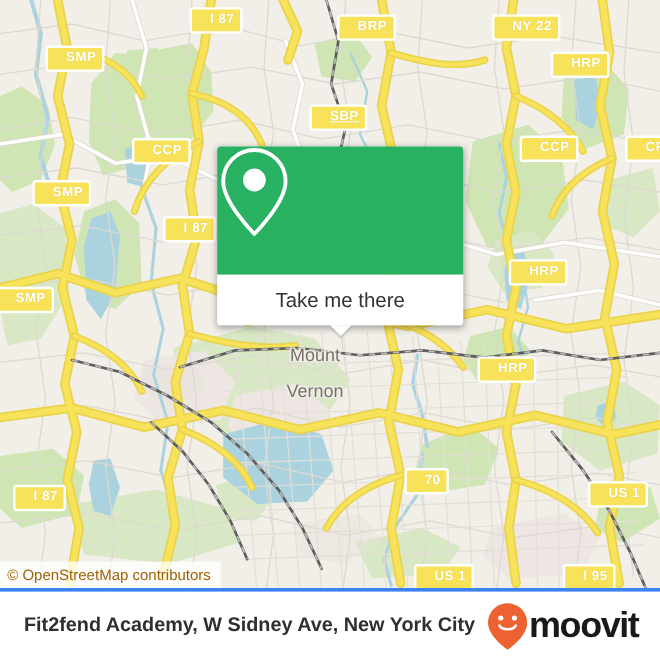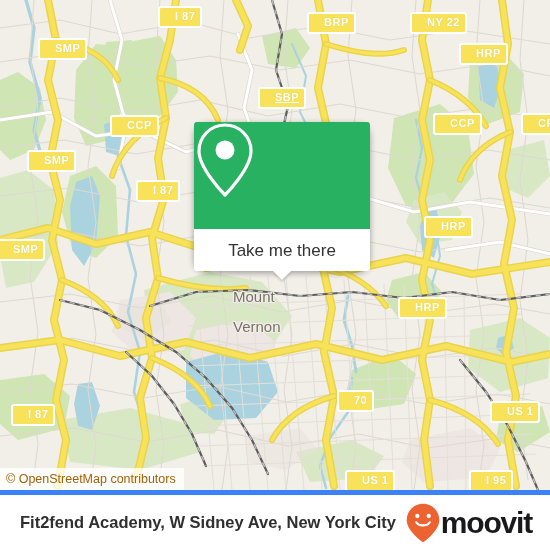--- a/index.html
+++ b/index.html
@@ -30,31 +30,32 @@
     text-shadow:0 0 1px rgba(200,180,40,.6);
     box-sizing:border-box;
   }
 
   
   .place-label{
     position:absolute;
     color:#777169;
     font-size:15px;
     line-height:15px;
+    text-align:center;
     white-space:pre;
     text-shadow:
       1px 0 1px #f2efe9,-1px 0 1px #f2efe9,0 1px 1px #f2efe9,0 -1px 1px #f2efe9,
       1px 1px 1px #f2efe9,-1px -1px 1px #f2efe9,1px -1px 1px #f2efe9,-1px 1px 1px #f2efe9;
   }
 
   
   #popup{
     position:absolute;
-    left:194px;top:122px;width:176px;
-    border-radius:13px;
+    left:181px;top:122px;width:205px;
+    border-radius:2px;
     box-shadow:0 2px 6px rgba(0,0,0,.35);
     overflow:visible;
     z-index:50;
   }
   #popup-green{
     background:#27b161;
     height:107px;
     border-radius:3px 3px 0 0;
     display:flex;align-items:center;justify-content:center;
   }
@@ -89,21 +90,21 @@
     font-size:12.5px;line-height:22px;
     padding:0 8px 0 6px;
     white-space:nowrap;
     z-index:40;
   }
 
   
   #footer{
     position:absolute;left:0;top:490px;width:550px;height:60px;
     background:#ffffff;
-    border-top:5px solid #3b82f6;
+    border-top:3px solid #3b82f6;
     display:flex;align-items:center;
     box-sizing:border-box;
   }
   #footer-title{
     margin-left:20px;
     color:#2f2f2f;
     font-size:16.5px;
     font-weight:bold;
     letter-spacing:0;
     white-space:nowrap;
@@ -318,21 +319,21 @@
       <path class="raild" d="M126 352 L152 376 L174 404 L192 434 L206 466"></path>
     </svg>
 
     <div class="place-label" style="left:208px;top:274px;width:84px;">
       <span>Mount</span><br>
       <span>Vernon</span>
     </div>
 
     <div id="shields">
         <div class="shield" style="left: 158px; top: 6px;">I 87</div>
-        <div class="shield" style="left: 281px; top: 12px; margin-left: 26px;">BRP</div>
+        <div class="shield" style="left: 281px; top: 12px;">BRP</div>
         <div class="shield" style="left: 362px; top: 12px; margin-left: 48px;">NY 22</div>
         <div class="shield" style="left: 38px; top: 38px;">SMP</div>
         <div class="shield" style="left: 459px; top: 43px;">HRP</div>
         <div class="shield" style="left: 258px; top: 87px; text-decoration: underline;">SBP</div>
         <div class="shield" style="left: 110px; top: 115px;">CCP</div>
         <div class="shield" style="left: 433px; top: 113px;">CCP</div>
         <div class="shield" style="left: 521px; top: 113px;">CR 10</div>
         <div class="shield" style="left: 27px; top: 150px;">SMP</div>
         <div class="shield" style="left: 136px; top: 180px;">I 87</div>
         <div class="shield" style="left: 424px; top: 216px;">HRP</div>

